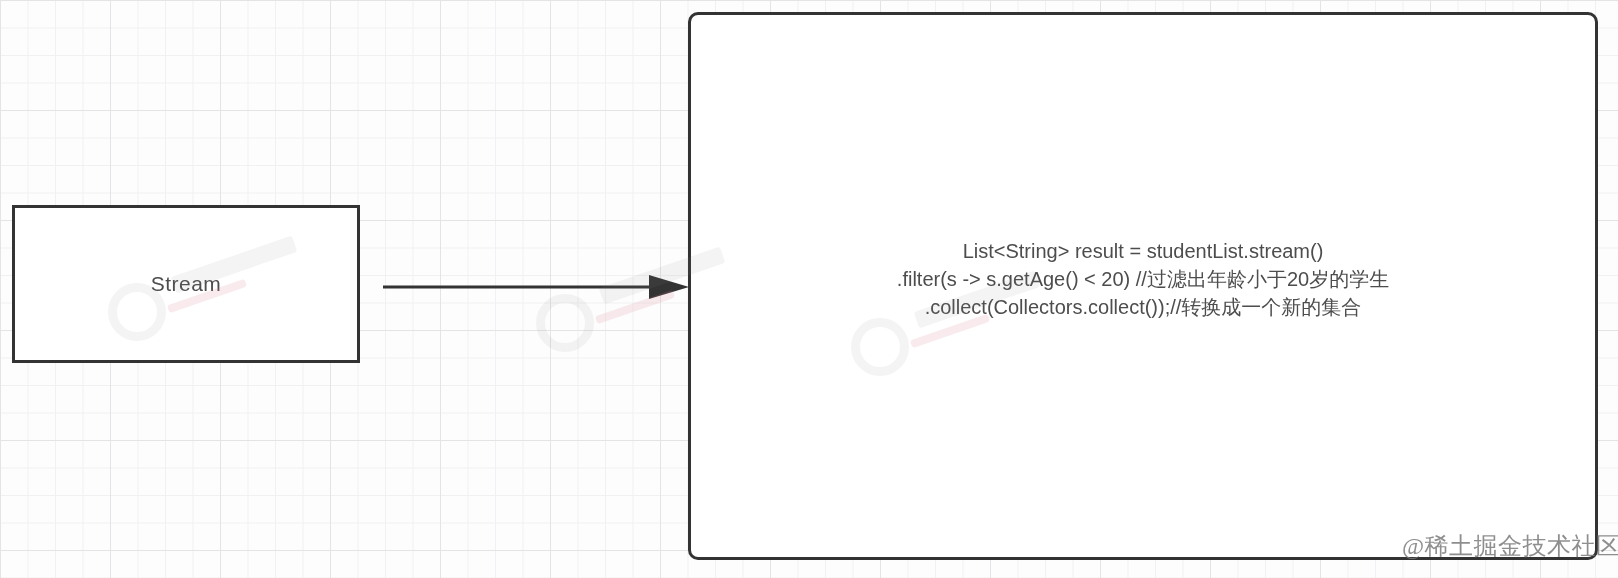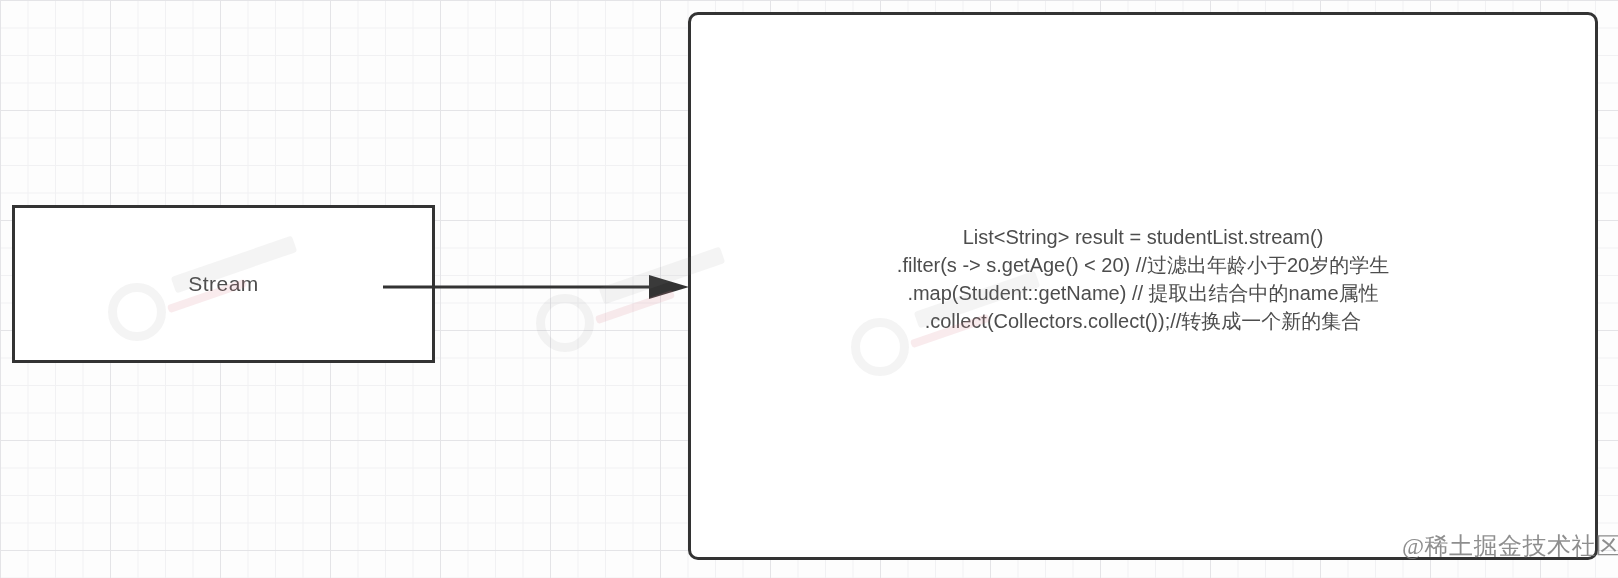--- a/index.html
+++ b/index.html
@@ -17,21 +17,21 @@
       linear-gradient(to bottom, #e4e4e7 1px, transparent 1px),
       linear-gradient(to right, #f1f1f3 1px, transparent 1px),
       linear-gradient(to bottom, #f1f1f3 1px, transparent 1px);
     background-size: 110px 110px, 110px 110px, 27.5px 27.5px, 27.5px 27.5px;
   }
 
   
   .stream-box {
     position: absolute;
     left: 12px; top: 205px;
-    width: 423px; height: 158px;
+    width: 348px; height: 158px;
     background: #ffffff;
     border: 3px solid #333333;
     display: flex;
     align-items: center;
     justify-content: center;
     z-index: 2;
   }
   .stream-box .label {
     font-size: 21px;
     color: #4d4d4d;
@@ -117,21 +117,20 @@
 
   <svg class="arrow-svg" width="307" height="34" viewBox="0 0 307 34">
     <line x1="0" y1="17" x2="272" y2="17" stroke="#333333" stroke-width="3.2"></line>
     <polygon points="266,5 306,17 266,29" fill="#333333"></polygon>
   </svg>
 
   <div class="code-box">
     <div class="code-lines">
       <div class="code-line">List&lt;String&gt; result = studentList.stream()</div>
       <div class="code-line">.filter(s -&gt; s.getAge() &lt; 20) //过滤出年龄小于20岁的学生</div>
-      <div class="code-line">.map(Student::getName) // 提取出结合中的name属性</div>
       <div class="code-line">.collect(Collectors.collect());//转换成一个新的集合</div>
     </div>
   </div>
 
   <div class="wm" id="wm1">
     <div class="wm-circle"></div>
     <div class="wm-bar-big"></div>
     <div class="wm-bar-small"></div>
   </div>
   <div class="wm" id="wm2">

